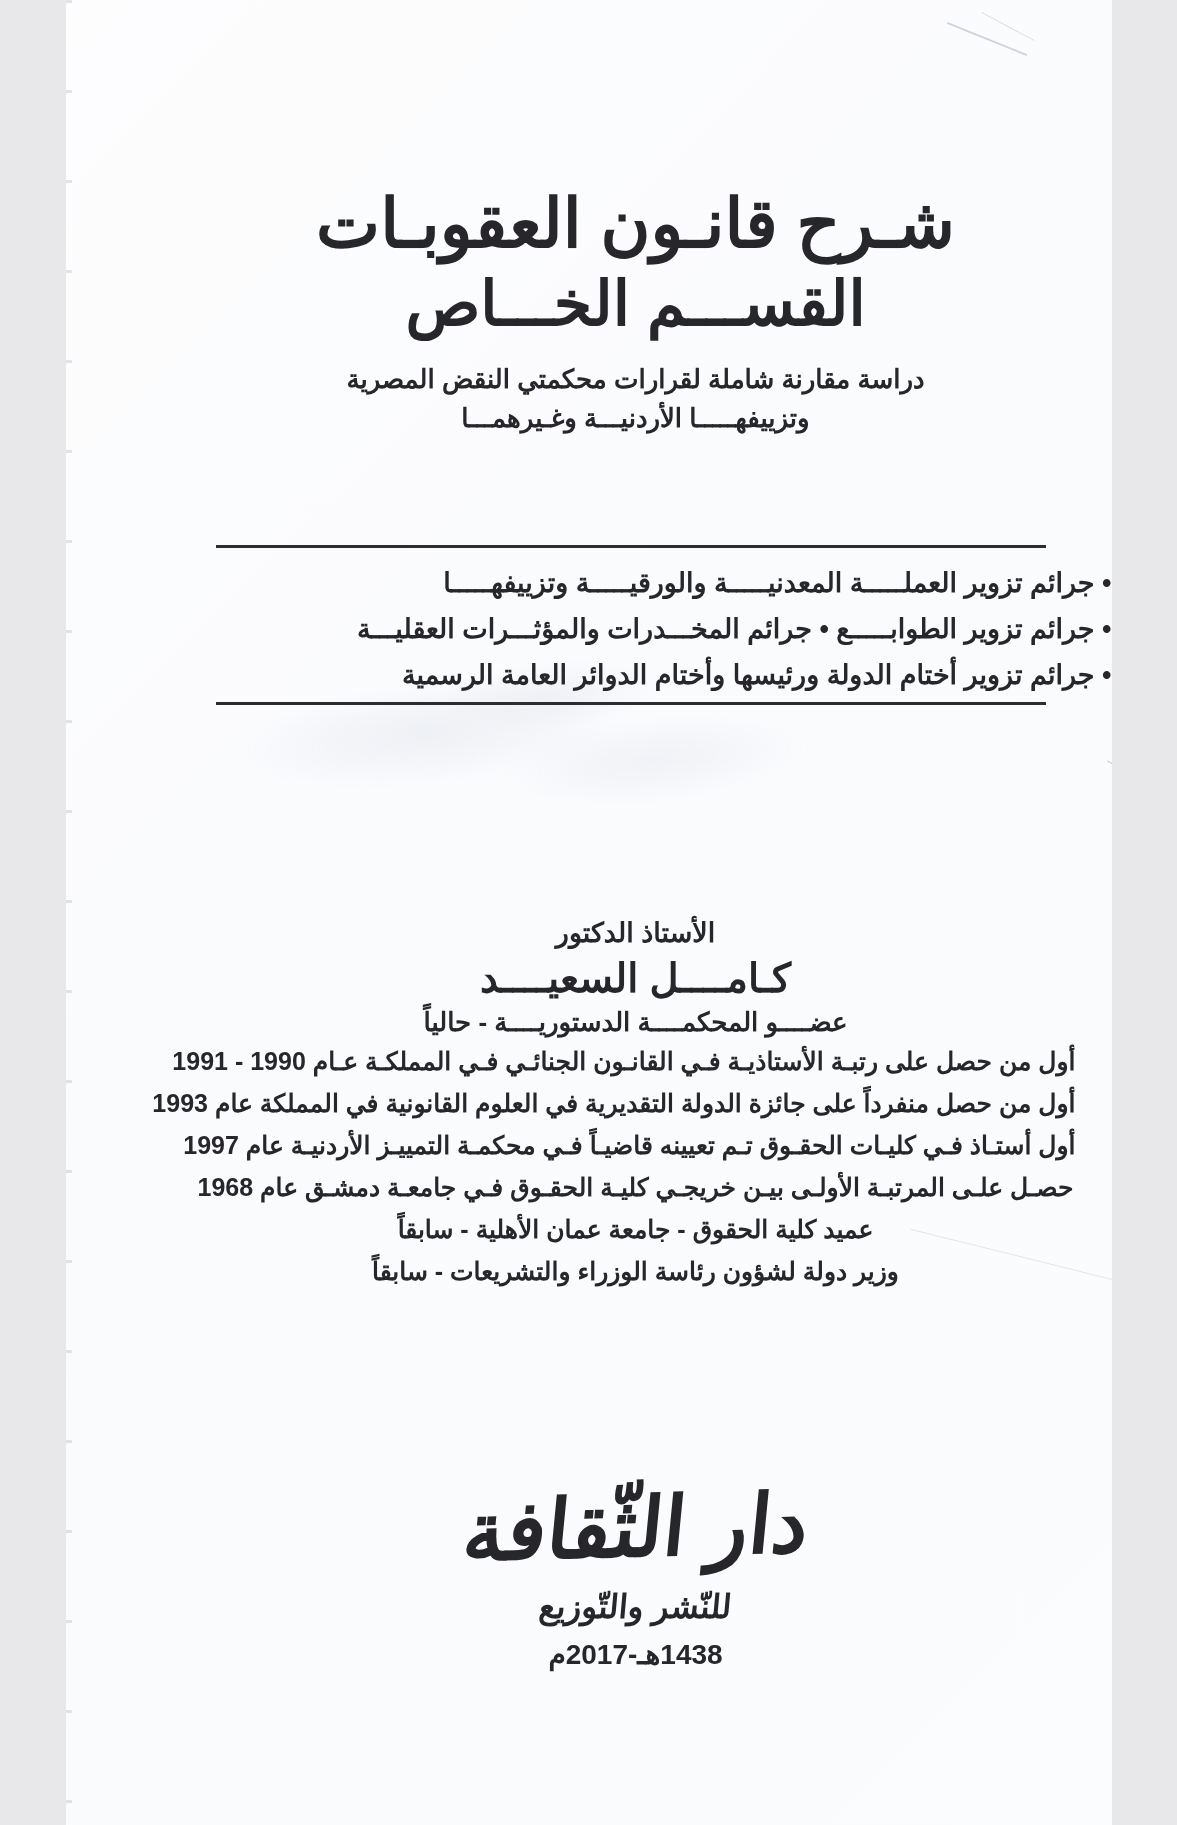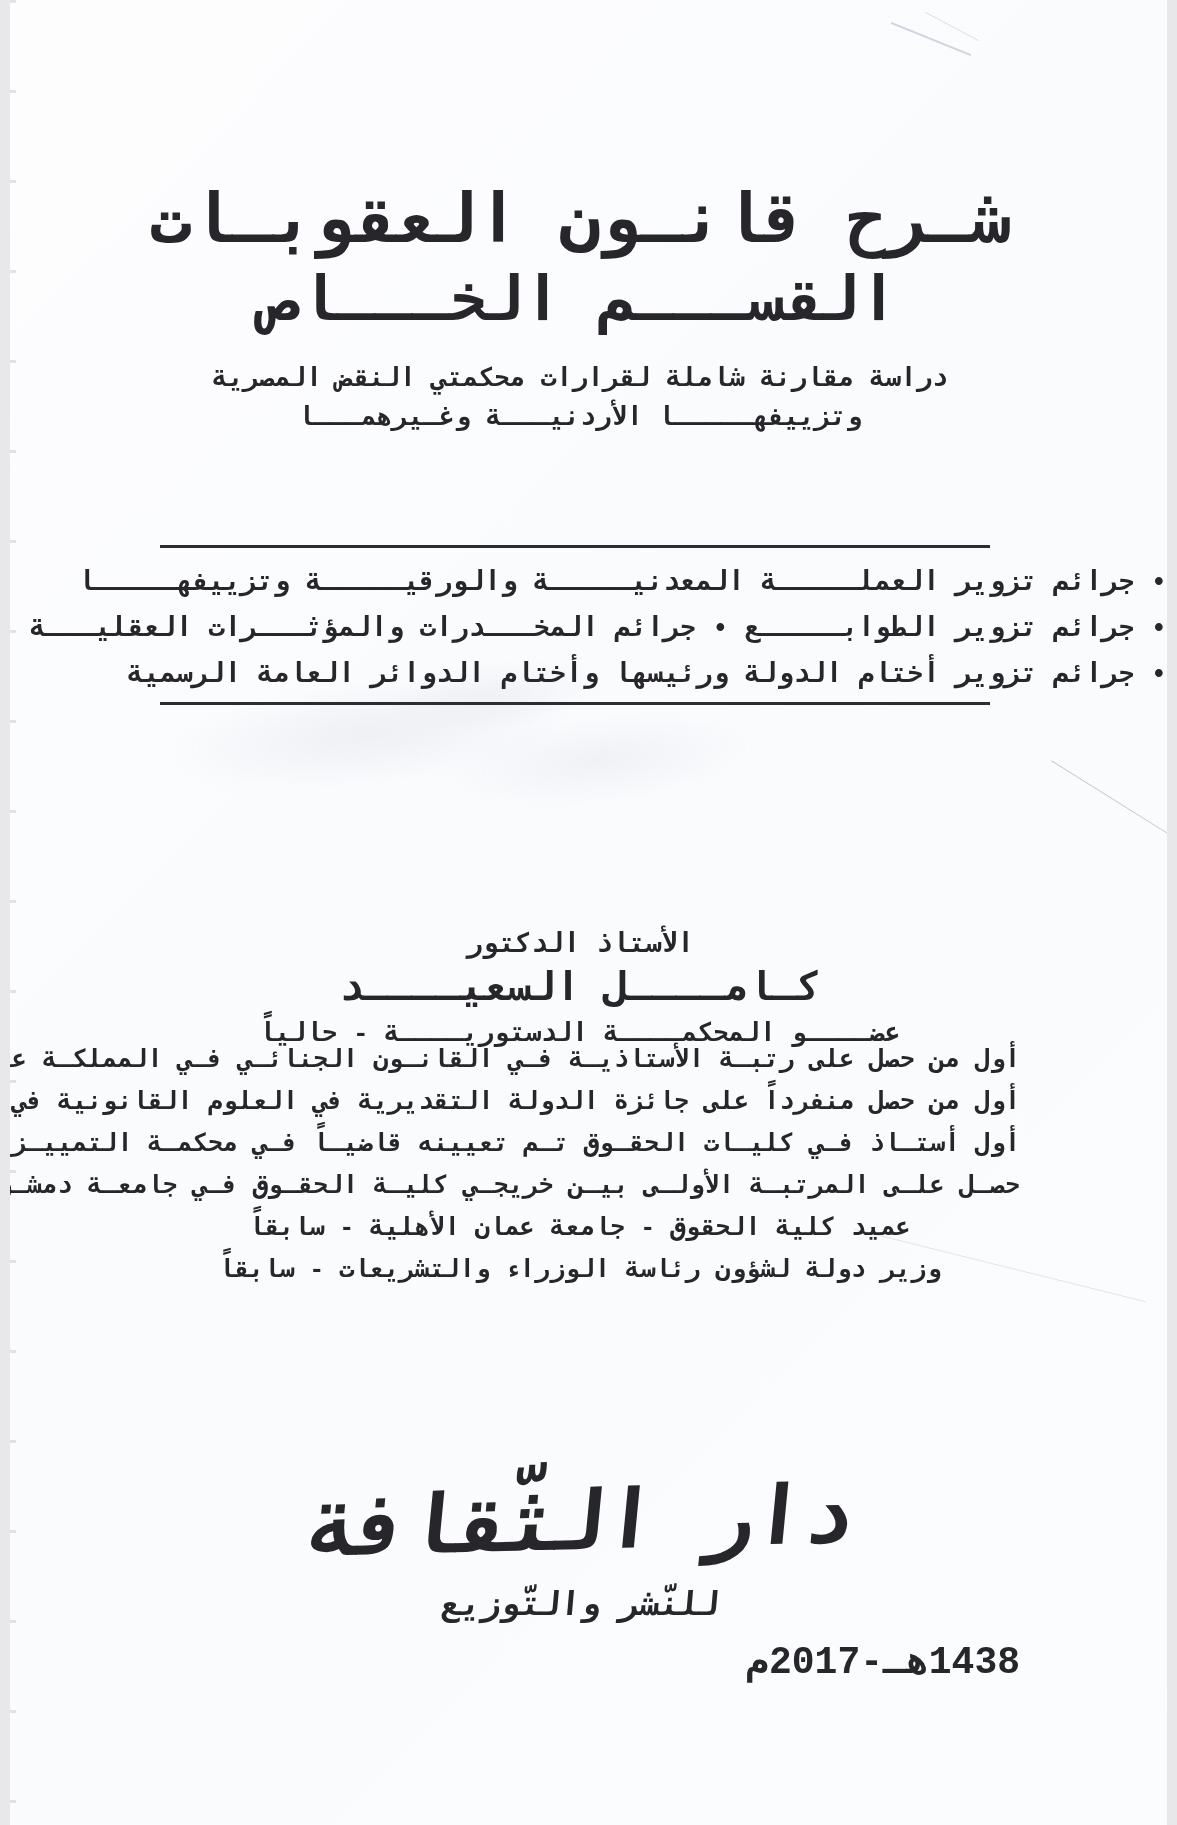--- a/index.html
+++ b/index.html
@@ -1,24 +1,24 @@
 <!DOCTYPE html>
 <html lang="ar" dir="rtl"><head>
 <meta charset="utf-8">
 <style>
   * { margin: 0; padding: 0; box-sizing: border-box; }
   html, body { background: #e8e8ea; }
   .page {
     position: relative;
-    width: 1157px;
+    width: 1046px;
     height: 1825px;
     margin: 0 auto;
     background: linear-gradient(135deg, #fdfdfe 0%, #fafbfd 45%, #fbfcfd 100%);
     overflow: hidden;
-    font-family: Liberation Mono, monospace;
+    font-family: Liberation Sans, sans-serif;
     color: #26262b;
     direction: rtl;
   }
   
   .artifact { position: absolute; pointer-events: none; }
   .a1 { top: 38px; left: 878px; width: 86px; border-top: 2px solid rgba(110,120,150,0.30); transform: rotate(22deg); }
   .a2 { top: 26px; left: 912px; width: 60px; border-top: 1px solid rgba(110,120,150,0.22); transform: rotate(28deg); }
   .a3 { top: 800px; left: 1030px; width: 150px; border-top: 1px solid rgba(100,110,145,0.35); transform: rotate(32deg); }
   .a4 { top: 1265px; left: 840px; width: 300px; border-top: 1px solid rgba(120,130,160,0.18); transform: rotate(14deg); }
   .edge-marks {
@@ -41,39 +41,39 @@
   .title-block { top: 178px; }
   .title1 { font-size: 68px; font-weight: 700; line-height: 1.35; letter-spacing: -1px; }
   .title2 { font-size: 62px; font-weight: 700; line-height: 1.1; }
   .subtitle-block { top: 360px; }
   .subtitle { font-size: 26px; font-weight: 700; line-height: 1.5; }
   .rule { position: absolute; left: 150px; width: 830px; height: 3px; background: #2c2c31; }
   .rule-top { top: 545px; }
   .rule-bottom { top: 702px; }
   .topics { top: 560px; right: 0; left: 133px; width: 840px; text-align: right; }
   .topic { font-size: 27px; font-weight: 700; line-height: 46px; list-style: none; white-space: nowrap; }
-  .author-block { top: 915px; margin-top: 12px; }
+  .author-block { top: 915px; }
   .honorific { font-size: 27px; font-weight: 700; line-height: 1.4; }
   .author-name { font-size: 40px; font-weight: 700; line-height: 1.25; }
   .position { font-size: 26px; font-weight: 700; line-height: 1.5; }
   .credentials { top: 1040px; }
   .cred { font-size: 25px; font-weight: 700; line-height: 42px; white-space: nowrap; }
   .publisher-block { top: 1475px; }
   .logo-name {
     font-size: 82px; font-weight: 700; line-height: 1.3;
     transform: skewX(-7deg) rotate(-1.5deg);
     display: inline-block;
   }
   .logo-tagline {
     font-size: 33px; font-weight: 700; line-height: 1.3;
     transform: skewX(-5deg);
     display: inline-block;
     margin-top: 4px;
   }
-  .logo-date { font-size: 38px; font-weight: 700; margin-top: 10px; text-align: right; }
+  .logo-date { font-size: 28px; font-weight: 700; margin-top: 10px; }
 </style>
 </head>
 <body>
 
 <div class="page">
 
   <div class="edge-marks"></div>
   <div class="artifact a1"></div>
   <div class="artifact a2"></div>
   <div class="artifact a3"></div>

